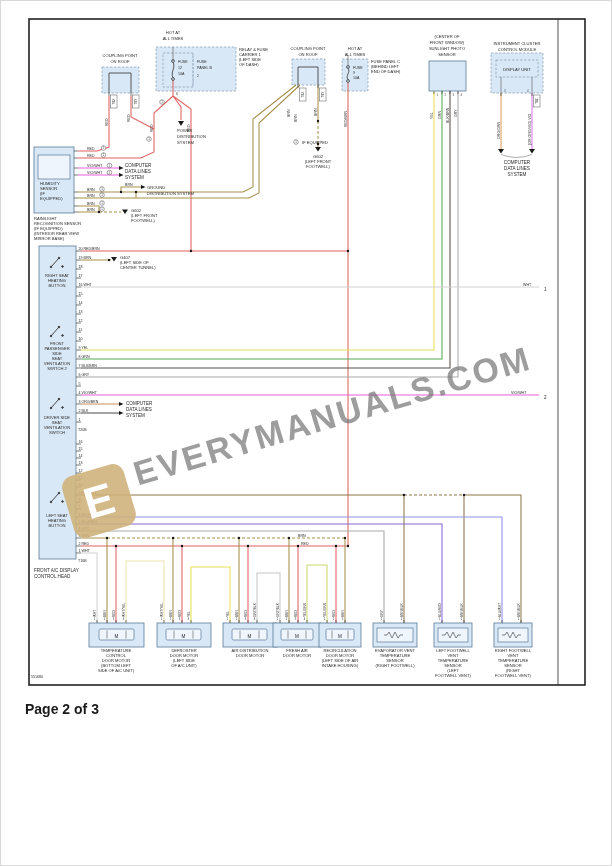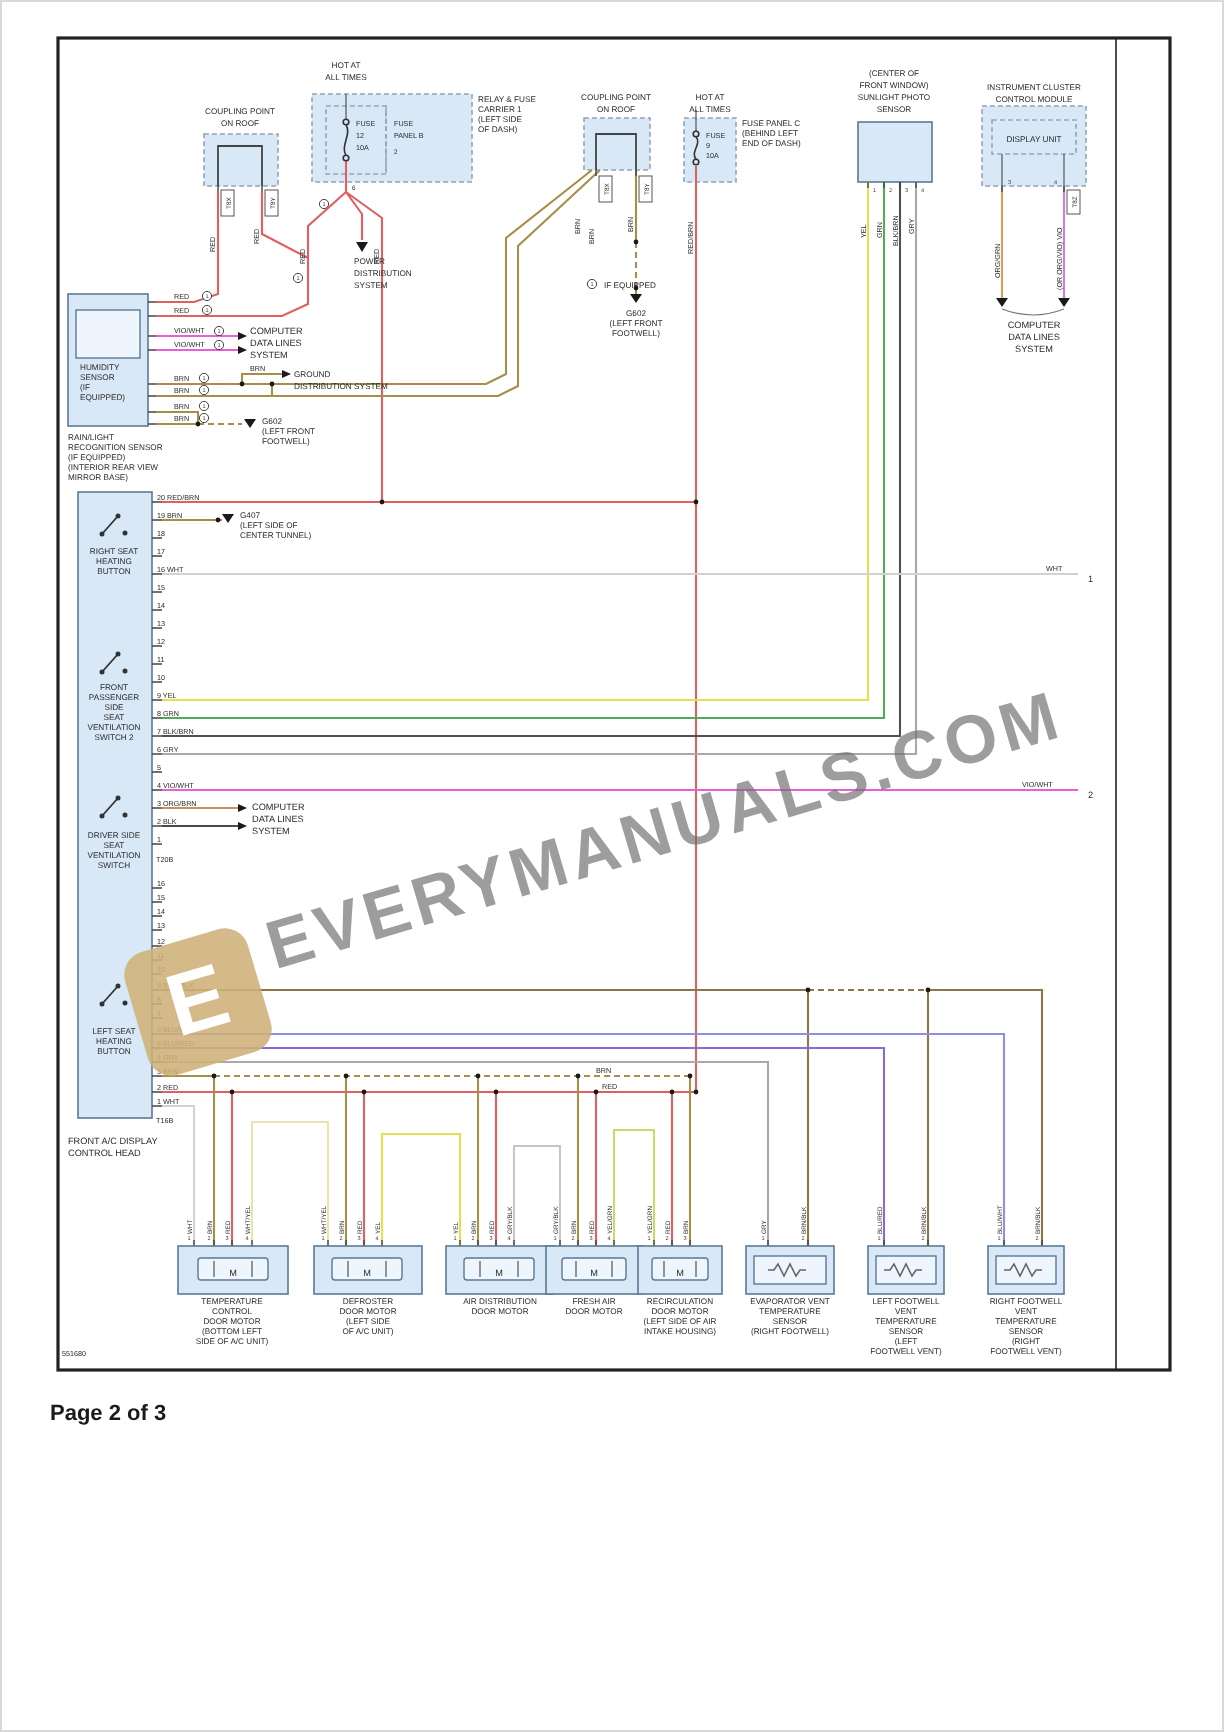--- a/index.html
+++ b/index.html
@@ -14,21 +14,21 @@
   .bxd{fill:#d9e8f7;stroke:#90a4b8;stroke-width:.8;stroke-dasharray:2.4 1.6}
   .bxi{fill:#eef5fc;stroke:#5a7a96;stroke-width:.7}
   .w{fill:none;stroke-width:1.05}
   .thin{stroke:#555;stroke-width:.6;fill:none}
   .tick{stroke:#444;stroke-width:.7;fill:none}
   #watermark{position:absolute;left:128px;top:455px;z-index:2;transform:rotate(-16.5deg);transform-origin:0 0;
     font-size:34px;font-weight:bold;letter-spacing:2.5px;color:rgba(110,110,110,.68);white-space:nowrap;}
   #wmlogo{position:absolute;left:66px;top:468px;width:64px;height:64px;z-index:2;transform:rotate(-16.5deg);
     background:rgba(206,176,120,.88);border-radius:12px;display:flex;align-items:center;justify-content:center;
     color:#fff;font-size:44px;font-weight:bold;}
-  #footer{position:absolute;left:24px;top:700px;z-index:2;font-size:11px;font-weight:bold;color:#1a1a1a;}
+  #footer{position:absolute;left:24px;top:700px;z-index:2;font-size:14px;font-weight:bold;color:#1a1a1a;}
 </style>
 </head>
 <body>
 <div id="page">
 
 <svg width="612" height="866" viewBox="0 0 612 866">
 <defs>
   <g id="swi" stroke="#333" stroke-width="0.9" fill="#333">
     <line x1="0" y1="9" x2="8" y2="0"></line>
           <circle cx="0" cy="9" r="0.8"></circle>

